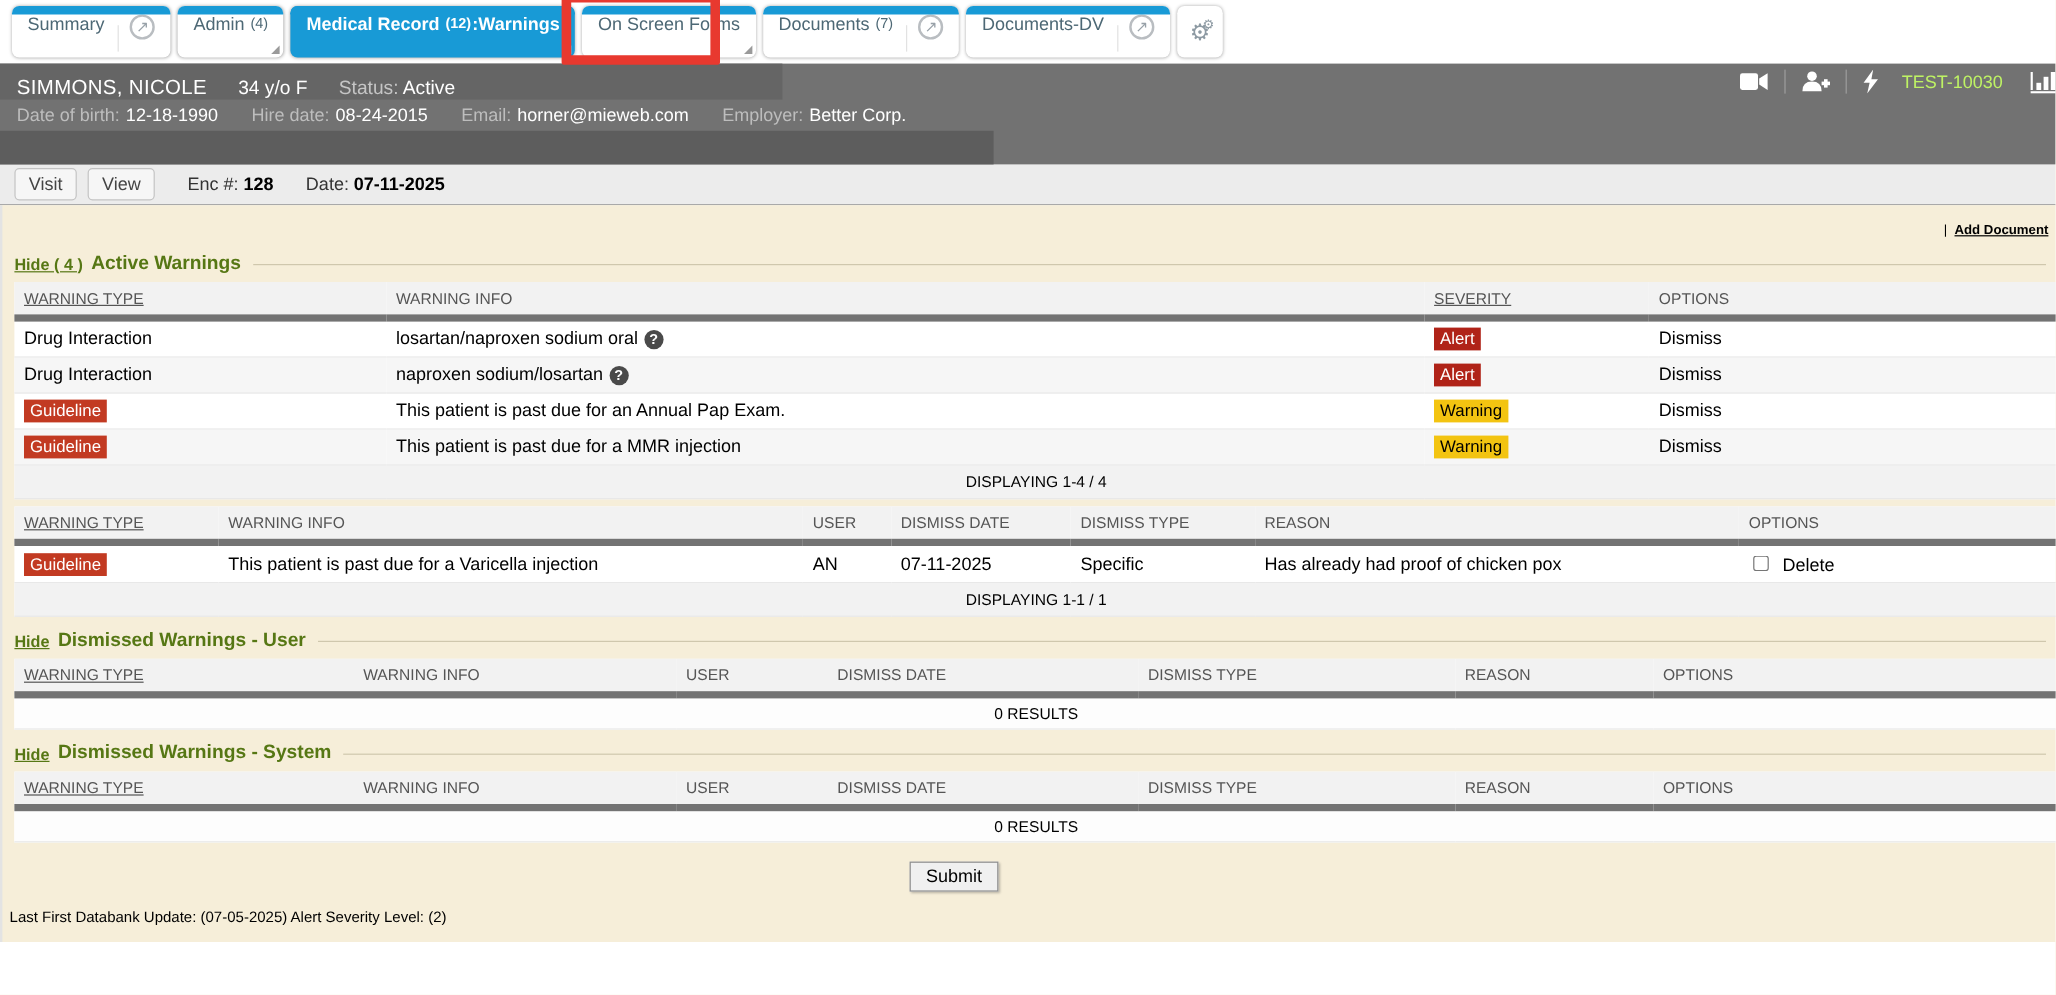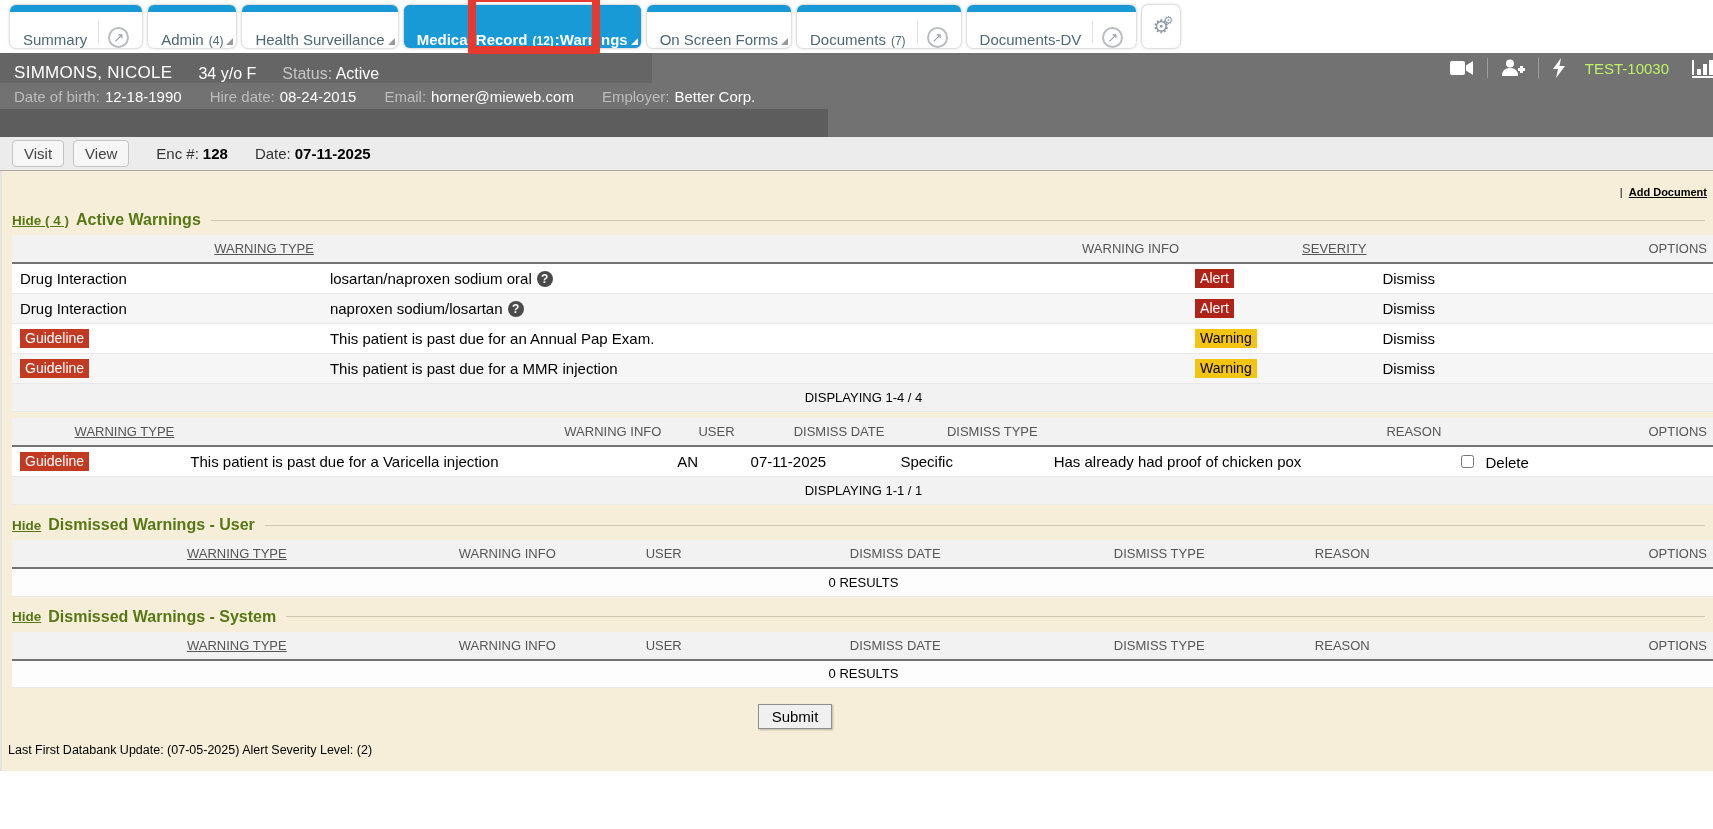--- a/index.html
+++ b/index.html
@@ -9,21 +9,21 @@
     --hdrgray:#727272;
   }
   *{box-sizing:border-box;}
   body{
     margin:0; width:1713px; height:829px; overflow:hidden; position:relative;
     font-family:"Liberation Sans", sans-serif; background:#fff;
   }
   
   .tabbar{display:flex; align-items:stretch; gap:6px; padding:5px 0 5px 10px; height:53px; background:#fff; position:relative;}
   .tab{
-    position:relative; display:flex; align-items:flex-end; background:#fff;
+    position:relative; display:flex; align-items:flex-start; background:#fff;
     border-radius:6px; box-shadow:0 0 3px rgba(0,0,0,.35);
     padding:7px 13px 0 13px; font-size:15px; color:#4d6875; cursor:pointer; white-space:nowrap;
   }
   .tab::before{content:""; position:absolute; top:0; left:0; right:0; height:7px; background:var(--blue); border-radius:6px 6px 0 0;}
   .tab.active{background:var(--blue); color:#fff; font-weight:bold;}
   .tab .count{font-size:12px; margin-left:5px;}
   .tab .suffix{margin-left:1px;}
   .fold::after{content:""; position:absolute; right:3px; bottom:3px; width:0; height:0;
     border-left:7px solid transparent; border-bottom:7px solid #9a9a9a;}
   .fold.active::after{border-bottom-color:#fff;}
@@ -60,21 +60,21 @@
   .enc-pair .val{font-weight:bold; color:#000; margin-left:4px;}
   
   .content{background:var(--cream); min-height:587px; border-left:2px solid #e3e3e3; padding-bottom:14px;}
   .adddoc-row{text-align:right; padding:15px 6px 2px 0; font-size:11px; color:#000;}
   .adddoc-link{text-decoration:underline; font-weight:bold; margin-left:3px; cursor:pointer;}
   .section-head{display:flex; align-items:center; margin:11px 8px 0 10px;}
   .hide-link{color:var(--green); font-size:13.5px; font-weight:bold; text-decoration:underline; white-space:nowrap; cursor:pointer;}
   .section-title{color:var(--green); font-size:16px; font-weight:bold; margin:0 10px 0 7px; white-space:nowrap;}
   .section-rule{flex:1; border-top:1px solid #cfc7ad; height:0;}
   table.grid{border-collapse:collapse; width:1703px; margin:6px 0 0 10px; background:#fff; font-size:15px; table-layout:fixed;}
-  table.grid thead th{background:#f2f2f2; font-weight:normal; color:#555; text-align:right; font-size:13px; padding:6px 8px; border-bottom:2px solid #737373;}
+  table.grid thead th{background:#f2f2f2; font-weight:normal; color:#555; text-align:left; font-size:13px; padding:6px 8px; border-bottom:6px solid #737373;}
   th.sort span{text-decoration:underline; cursor:pointer;}
   table.grid tbody td{padding:5px 8px; border-bottom:1px solid #e8e8e8; color:#000; height:28px; vertical-align:middle;}
   table.grid tbody tr.stripe{background:#f6f6f6;}
   td.tfoot{background:#f2f2f2; text-align:center; font-size:13px; padding:5px 140px 5px 8px; color:#111;}
   td.empty{background:#fdfdfd; text-align:center; font-size:13px; padding:6px 140px 6px 8px; color:#111;}
   .badge{display:inline-block; padding:1px 5px 2px; font-size:14px;}
   .badge.alert{background:#b02318; color:#fff;}
   .badge.guideline{background:#c23a22; color:#fff;}
   .badge.warning{background:#f3c411; color:#000;}
   .help{display:inline-block; width:16px; height:16px; border-radius:50%; background:#4a4a4a; color:#fff;
@@ -95,23 +95,20 @@
     <span>Summary</span>
     <span class="tab-sep"></span>
     <span class="popout">
         <span>↗</span>
       </span>
   </div>
   <div class="tab fold">
     <span>Admin</span>
     <span class="count">(4)</span>
   </div>
-  <div class="tab fold">
-    <span>Health Surveillance</span>
-  </div>
   <div class="tab fold active">
     <span>Medical Record</span>
     <span class="count">(12)</span>
     <span class="suffix">:Warnings</span>
   </div>
   <div class="tab fold">
     <span>On Screen Forms</span>
   </div>
   <div class="tab">
     <span>Documents</span>

